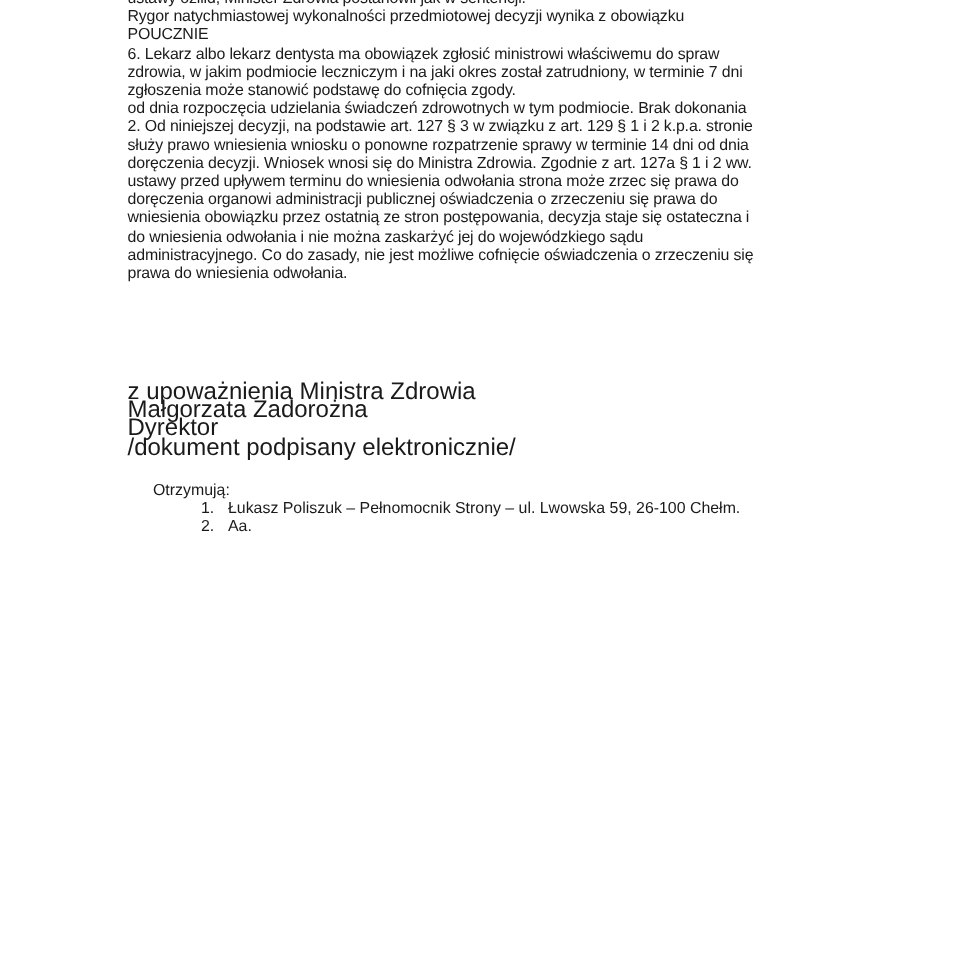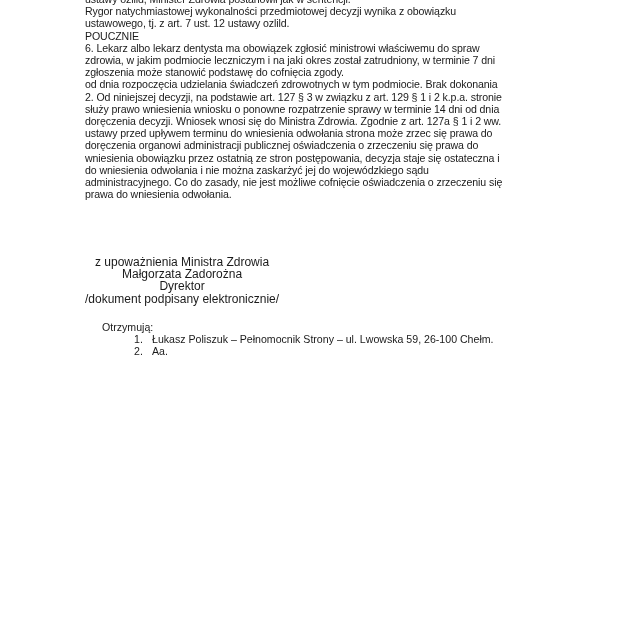--- a/index.html
+++ b/index.html
@@ -34,23 +34,22 @@
       letter-spacing: -0.1px;
     }
     .line {
       display: block;
       white-space: nowrap;
     }
     .signature {
       position: absolute;
       left: 85px;
       top: 256px;
-      font-size: 12px;
+      font-size: 16px;
       line-height: 12.2px;
-      text-align: center;
     }
     .recipients {
       position: absolute;
       left: 85px;
       top: 321px;
       font-size: 10.6px;
       line-height: 12.2px;
       margin-left: 17px;
     }
     .recipients ol {
@@ -69,21 +68,20 @@
     }
   </style>
 </head>
 <body>
 
 <div class="page">
 
   <div class="body-text">
     <span class="line">ustawy ozlild, Minister Zdrowia postanowił jak w sentencji.</span>
     <span class="line">Rygor natychmiastowej wykonalności przedmiotowej decyzji wynika z obowiązku</span>
-    <span class="line">ustawowego, tj. z art. 7 ust. 12 ustawy ozlild.</span>
     <span class="line">POUCZNIE</span>
     <span class="line">6. Lekarz albo lekarz dentysta ma obowiązek zgłosić ministrowi właściwemu do spraw</span>
     <span class="line">zdrowia, w jakim podmiocie leczniczym i na jaki okres został zatrudniony, w terminie 7 dni</span>
     <span class="line">zgłoszenia może stanowić podstawę do cofnięcia zgody.</span>
     <span class="line">od dnia rozpoczęcia udzielania świadczeń zdrowotnych w tym podmiocie. Brak dokonania</span>
     <span class="line">2. Od niniejszej decyzji, na podstawie art. 127 § 3 w związku z art. 129 § 1 i 2 k.p.a. stronie</span>
     <span class="line">służy prawo wniesienia wniosku o ponowne rozpatrzenie sprawy w terminie 14 dni od dnia</span>
     <span class="line">doręczenia decyzji. Wniosek wnosi się do Ministra Zdrowia. Zgodnie z art. 127a § 1 i 2 ww.</span>
     <span class="line">ustawy przed upływem terminu do wniesienia odwołania strona może zrzec się prawa do</span>
     <span class="line">doręczenia organowi administracji publicznej oświadczenia o zrzeczeniu się prawa do</span>

